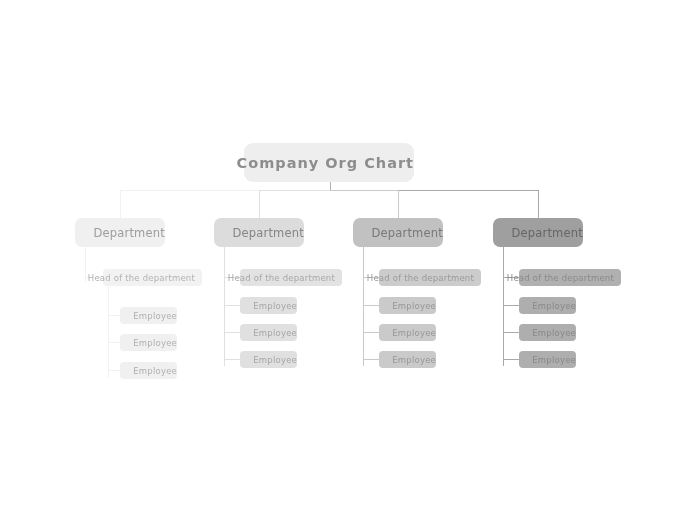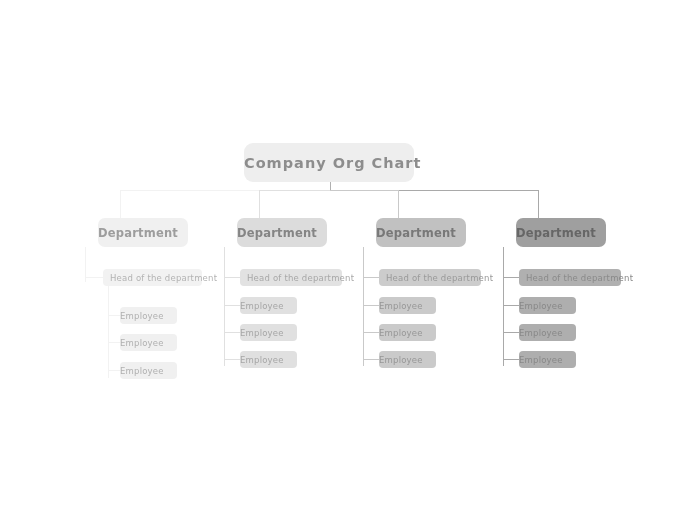--- a/index.html
+++ b/index.html
@@ -13,44 +13,43 @@
     position:relative;
     width:697px;height:520px;
   }
 
   
   .node{
     position:absolute;
     box-sizing:border-box;
     display:flex;
     align-items:center;
-    justify-content:flex-start;
+    justify-content:flex-end;
     border-radius:7px;
     white-space:nowrap;
     letter-spacing:.2px;
     z-index:5;
   }
 
   .root{
     left:244px; top:143px;
     width:170px; height:39px;
     border-radius:9px;
     background:#eeeeee;
     color:#8d8d8d;
     font-size:14.5px;
     font-weight:bold;
     letter-spacing:1.0px;
   }
 
   .dept{
     width:90px; height:29px;
     font-size:11.5px;
-    font-weight:bold;
+    font-weight:normal;
     border-radius:7px;
-    margin-left:23px;
   }
   .dept.d1{left:75px;  top:218px; background:#f0f0f0; color:#9d9d9d;}
   .dept.d2{left:214px; top:218px; background:#dcdcdc; color:#858585;}
   .dept.d3{left:353px; top:218px; background:#c1c1c1; color:#787878;}
   .dept.d4{left:493px; top:218px; background:#9f9f9f; color:#666666;}
 
   .head{
     height:17px;
     font-size:8.5px;
     font-weight:normal;

